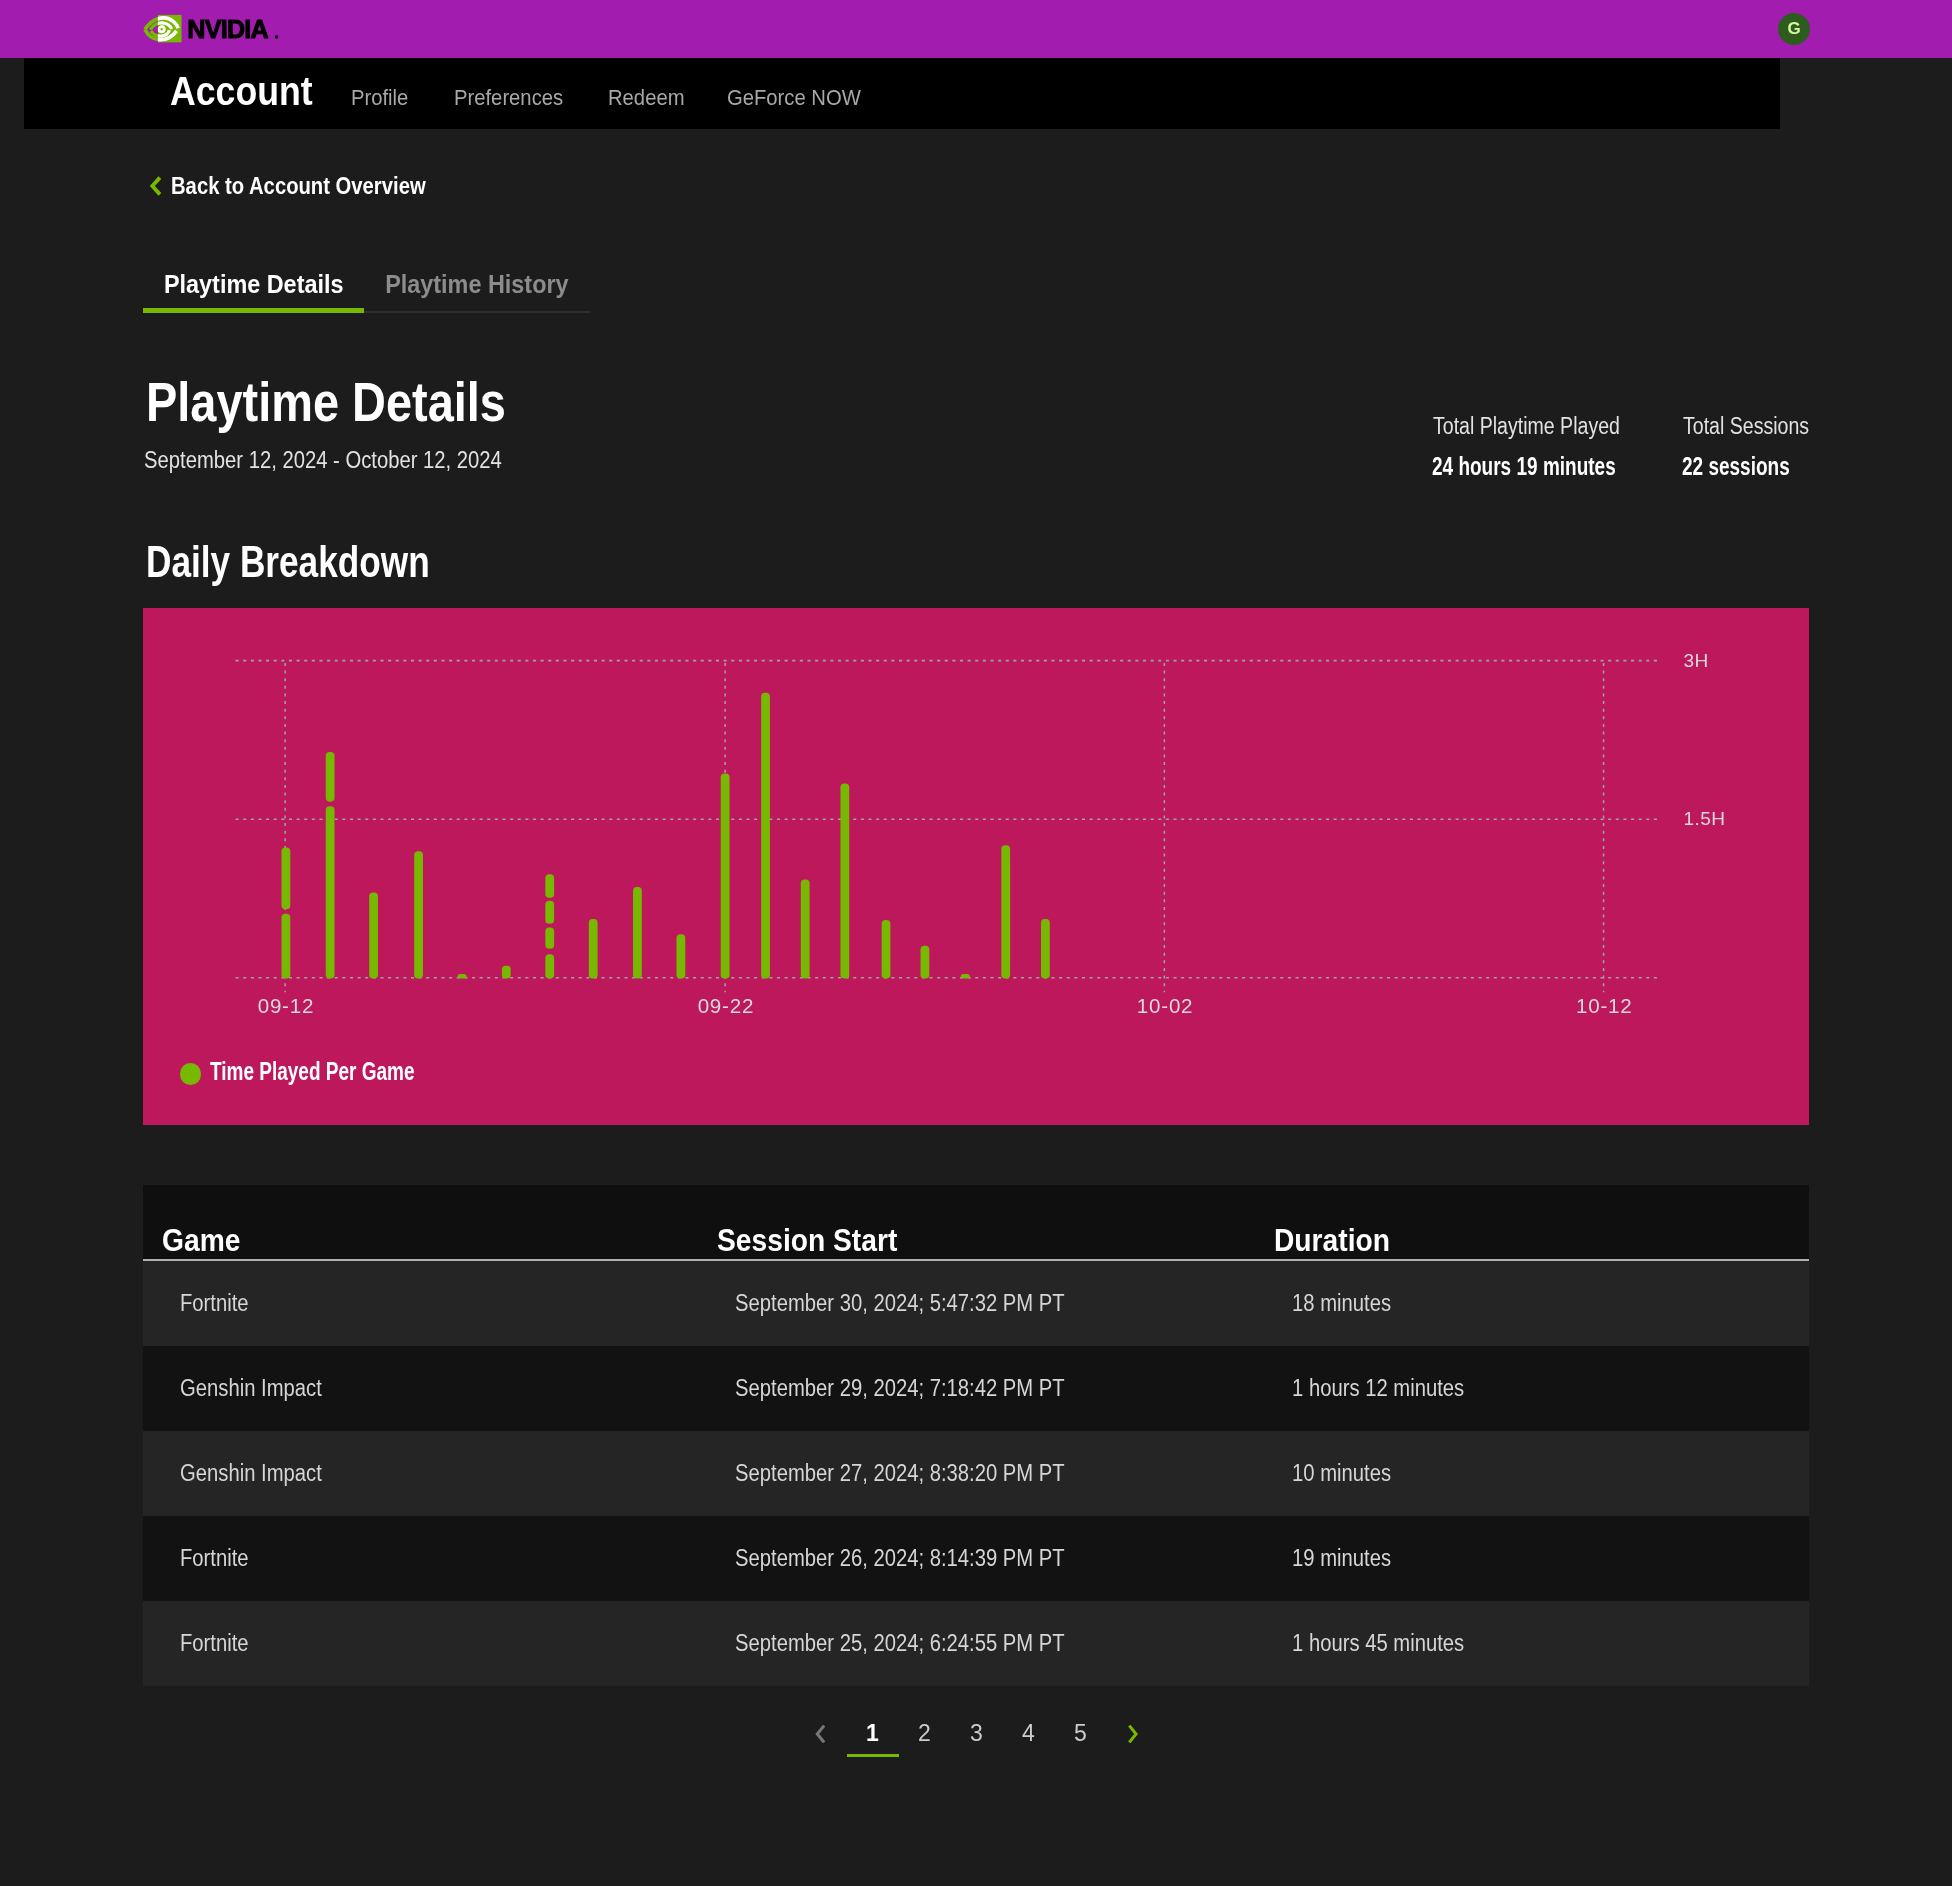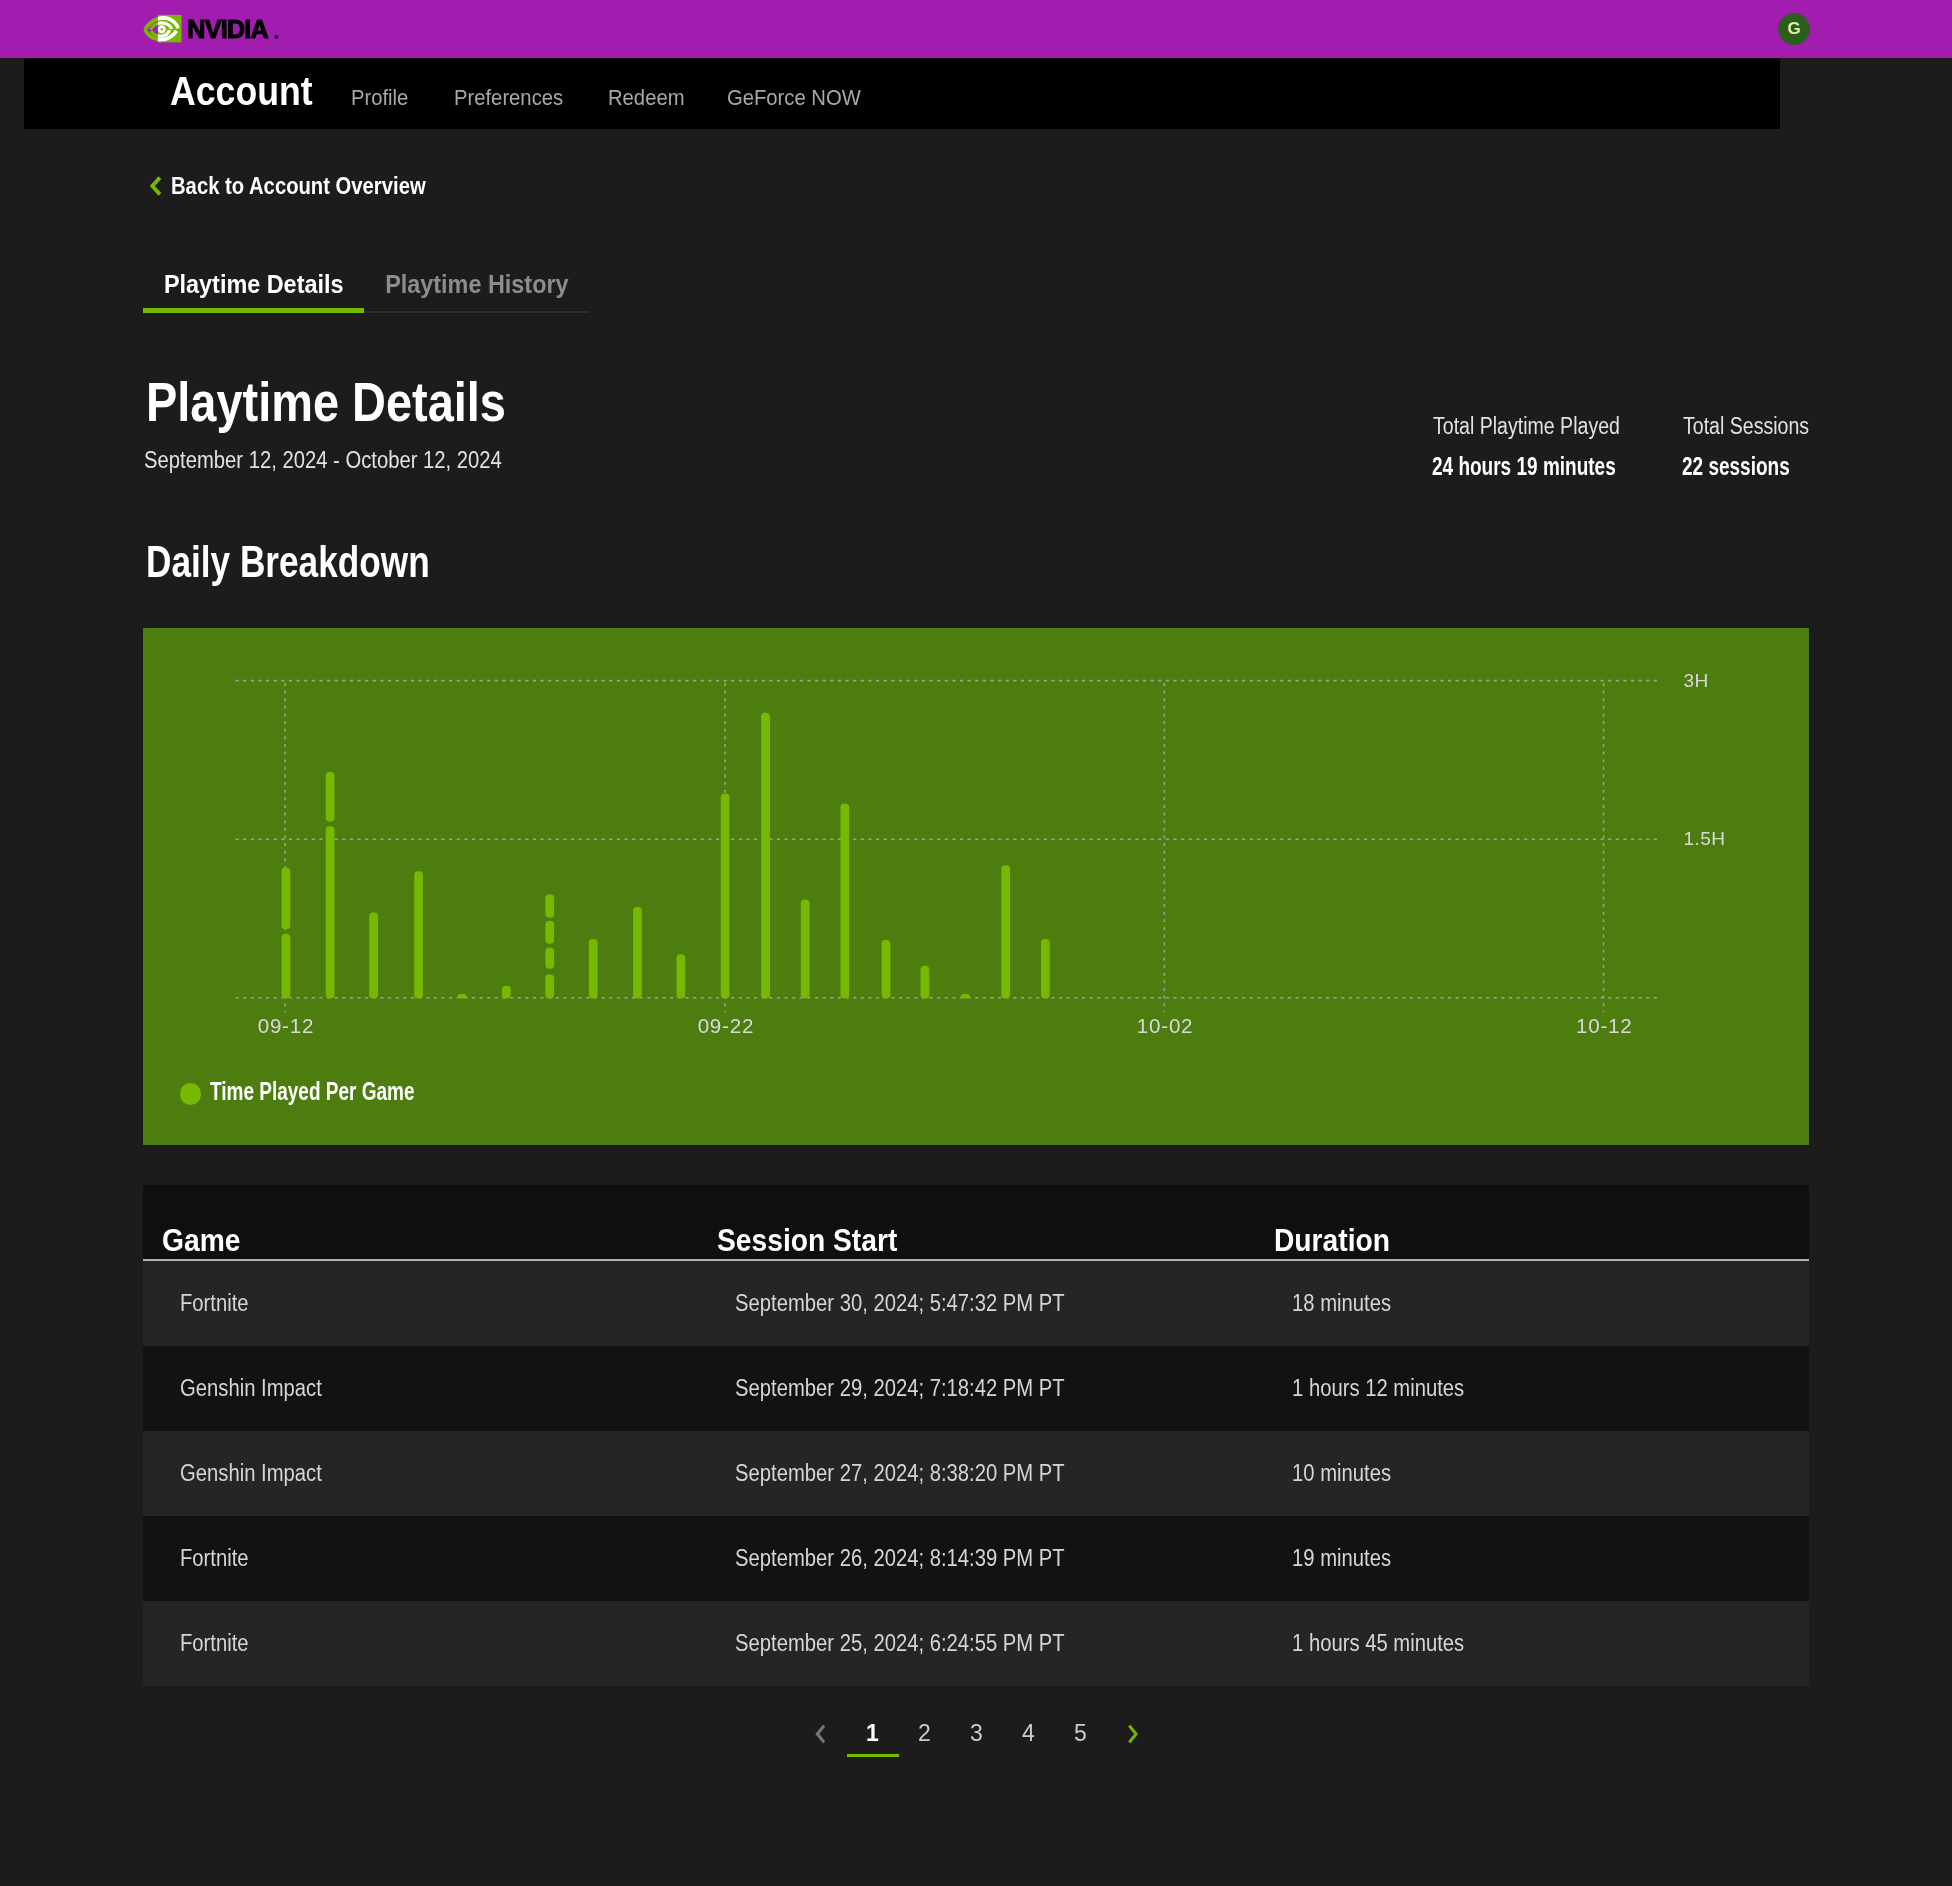--- a/index.html
+++ b/index.html
@@ -39,21 +39,21 @@
 
   
   .h1 { position:absolute; left:146px; top:374px; color:#fff; font-size:56px; font-weight:bold; line-height:1; transform:scaleX(0.838); transform-origin:left top; white-space:nowrap; }
   .date { position:absolute; left:144px; top:447px; color:#e2e2e2; font-size:23px; line-height:1.2; transform:scaleX(0.88); transform-origin:left top; white-space:nowrap; }
   .h2 { position:absolute; left:146px; top:540px; color:#fff; font-size:44px; font-weight:bold; line-height:1; transform:scaleX(0.80); transform-origin:left top; white-space:nowrap; }
 
   .tlabel { position:absolute; color:#e2e2e2; font-size:23px; top:415px; line-height:1; transform:scaleX(0.85); transform-origin:left top; white-space:nowrap; }
   .tvalue { position:absolute; color:#fff; font-size:25px; font-weight:bold; top:454px; line-height:1; transform:scaleX(0.76); transform-origin:left top; white-space:nowrap; }
 
   
-  .panel { position:absolute; left:143px; top:628px; width:1666px; height:517px; background:#4d7c0f; }
+  .panel { position:absolute; left:143px; top:608px; width:1666px; height:517px; background:#be185d; }
   .legend { position:absolute; left:37px; top:454px; display:flex; align-items:center; }
   .legend .dot { width:21.4px; height:21.4px; border-radius:50%; background:#76b900; }
   .legend .lt { margin-left:8.4px; margin-top:-5.3px; color:#fff; font-weight:bold; font-size:25px; transform:scaleX(0.76); transform-origin:left center; white-space:nowrap; }
 
   
   .table { position:absolute; left:143px; top:1185px; width:1666px; }
   .thead { position:relative; height:74px; background:#0f0f0f; }
   .thead .th { position:absolute; top:0; height:74px; display:flex; align-items:flex-end;
                color:#fff; font-weight:bold; font-size:31px; }
   .thead .th span { display:inline-block; transform:scaleX(0.91); transform-origin:left center; white-space:nowrap; }

